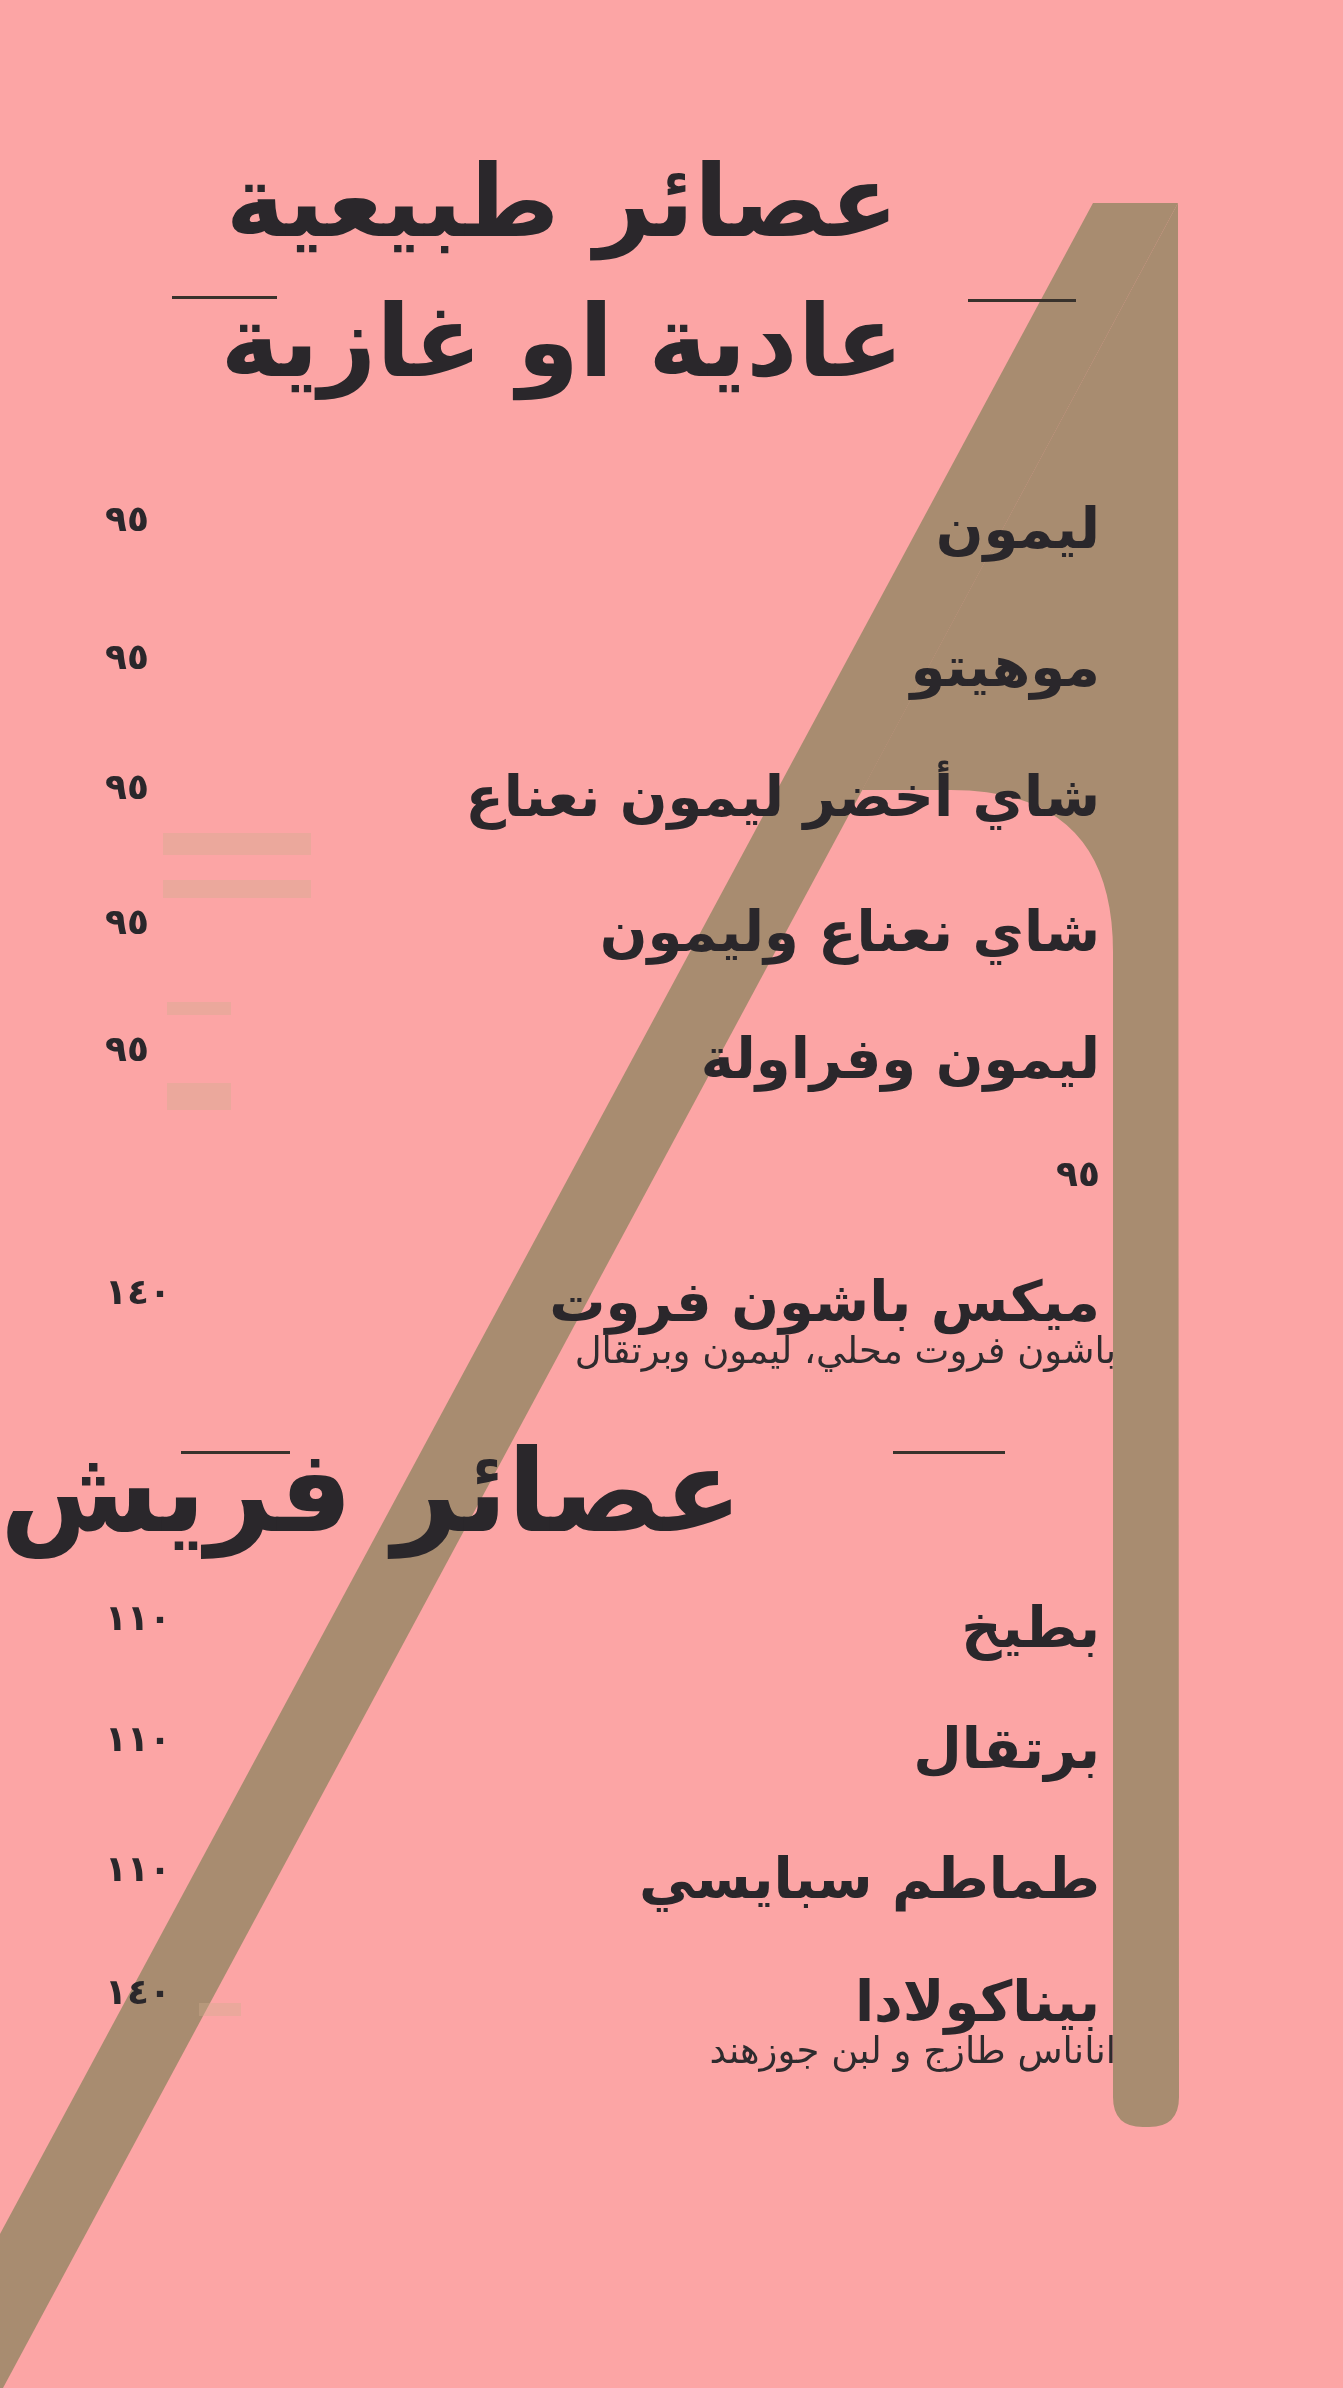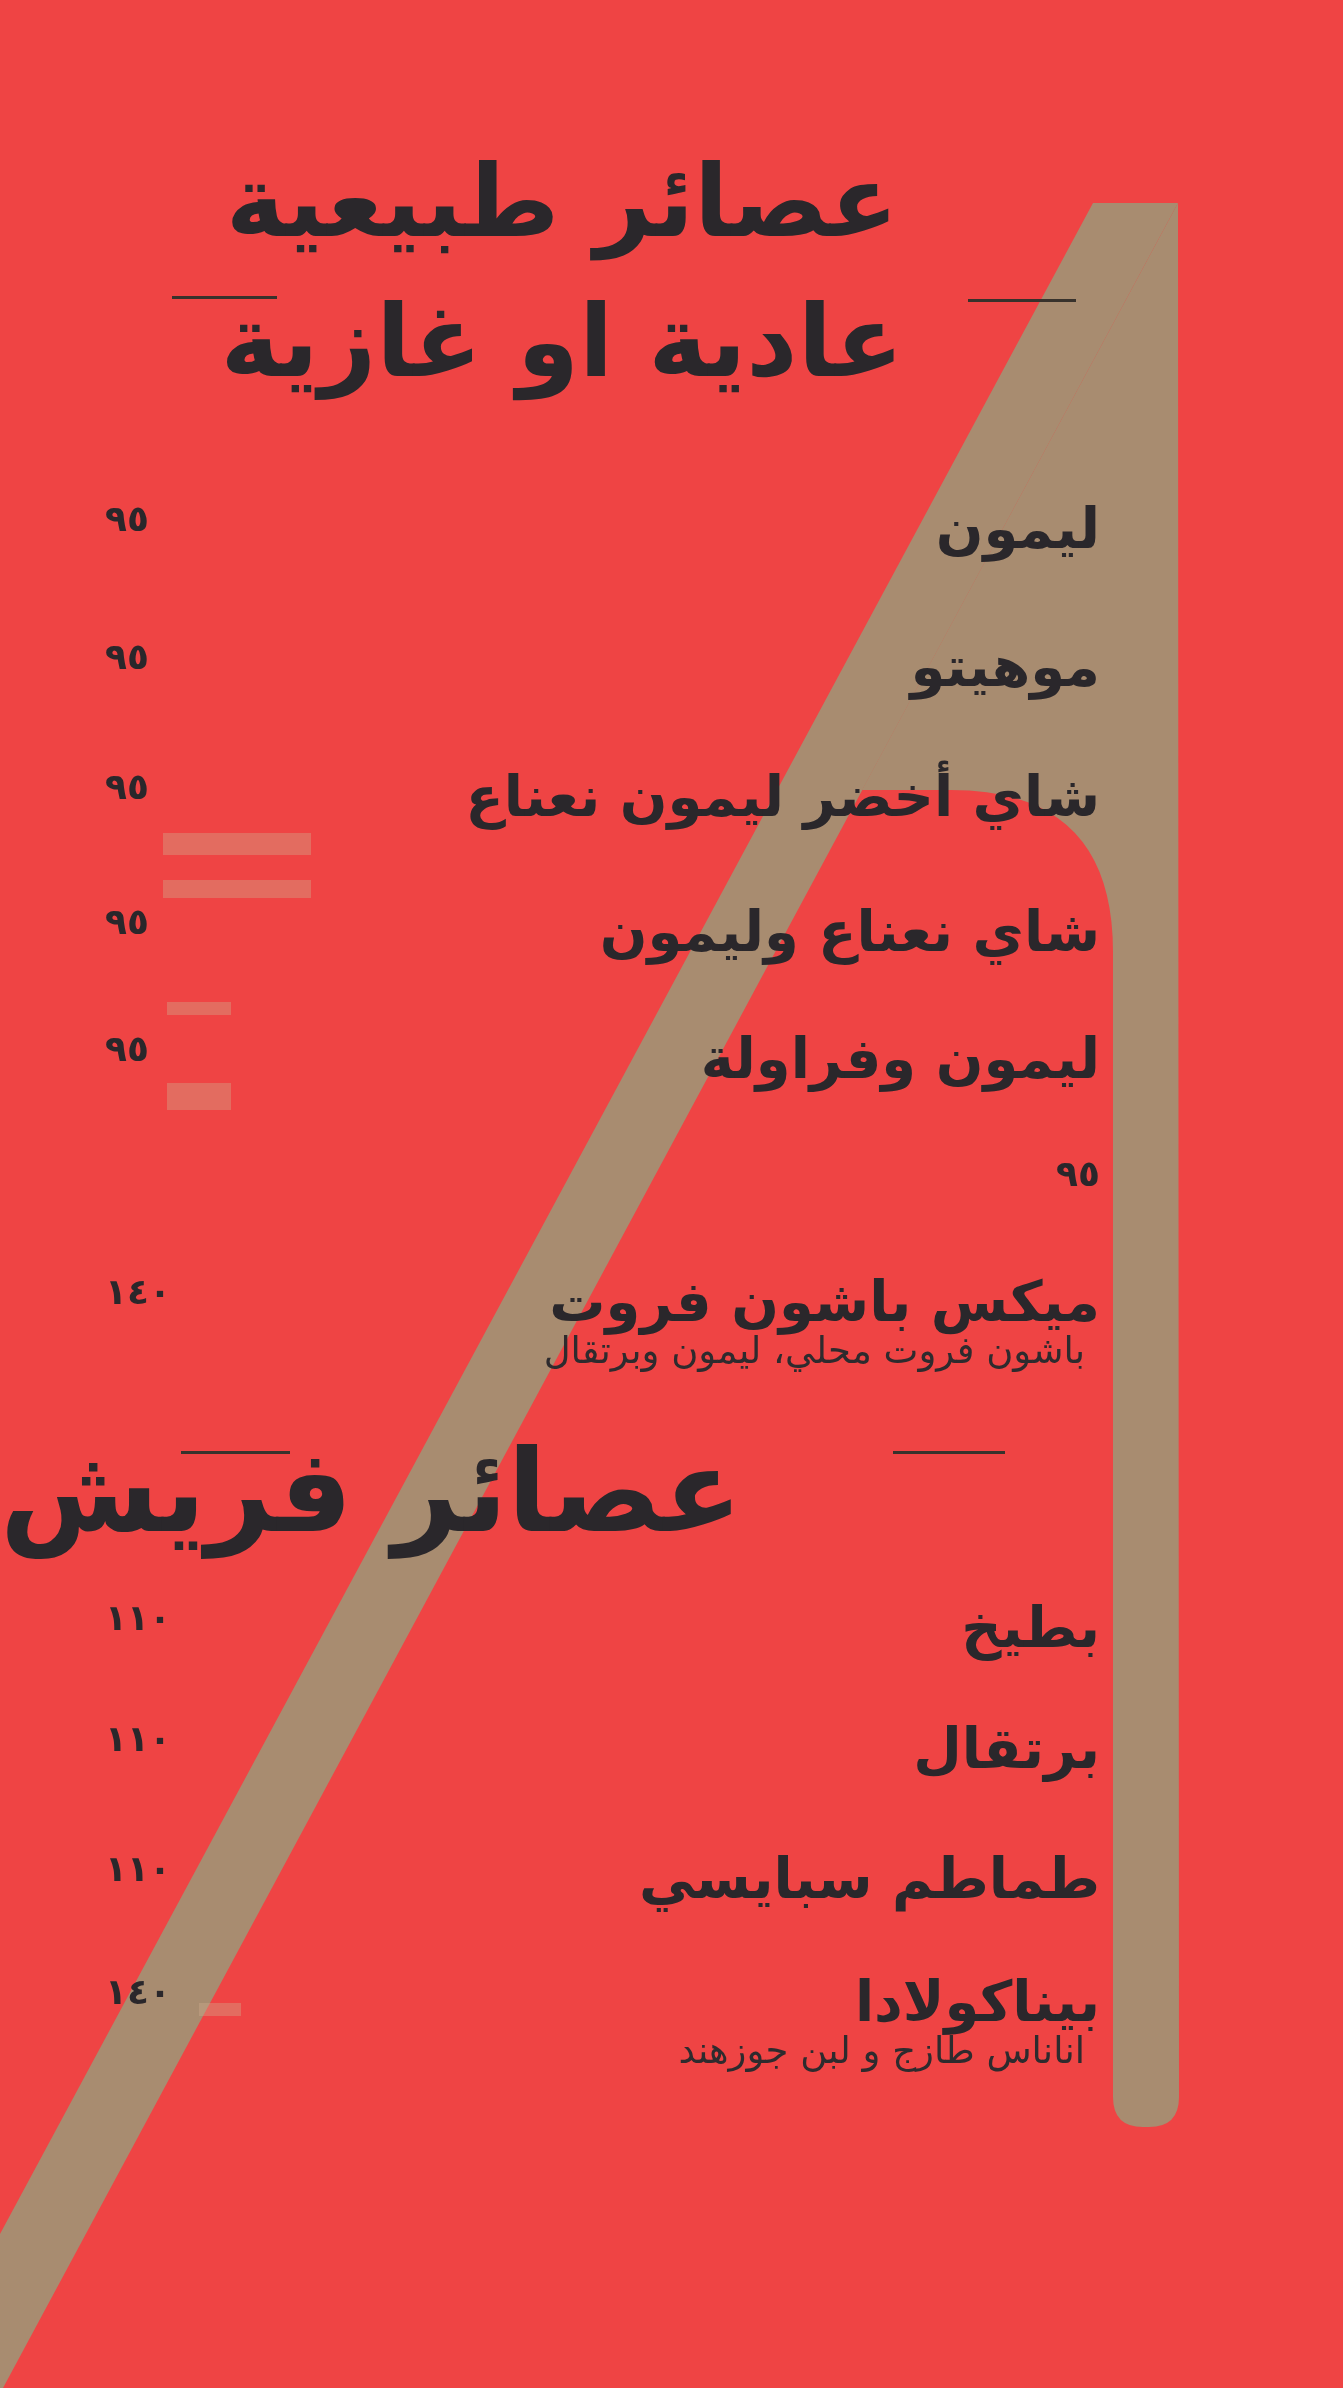--- a/index.html
+++ b/index.html
@@ -1,20 +1,20 @@
 <!DOCTYPE html>
 <html lang="ar" dir="rtl"><head>
 <meta charset="utf-8">
 <style>
   html,body{margin:0;padding:0;background:#8c7460;}
   .page{
     position:relative;
     width:1343px;height:2388px;
     margin:0 auto;
-    background:#ef4444;
+    background:#fca5a5;
     overflow:hidden;
     font-family:"DejaVu Sans",sans-serif;
     color:#2a272b;
   }
   .watermark{position:absolute;inset:0;z-index:0;}
   .patch{position:absolute;background:#cfae8e;opacity:.38;z-index:1;}
   .dash{position:absolute;height:3px;background:#38322c;z-index:2;}
   .title-wrap{
     position:absolute;left:0;width:1124px;text-align:center;z-index:2;
     font-weight:700;line-height:1;
@@ -26,21 +26,21 @@
     font-weight:700;font-size:115px;line-height:1.2;
   }
   .row{
     position:absolute;left:105px;width:995px;height:92px;z-index:2;
     display:flex;justify-content:space-between;align-items:center;
     direction:rtl;
   }
   .item-name{font-size:56px;font-weight:700;white-space:nowrap;margin-top:21px;}
   .item-price{font-size:36px;font-weight:700;white-space:nowrap;}
   .desc{
-    position:absolute;right:258px;z-index:2;text-align:right;
+    position:absolute;right:227px;z-index:2;text-align:right;
     font-size:37px;font-weight:500;color:#2e2b2e;white-space:nowrap;
   }
   .footer{
     position:absolute;right:236px;top:2162px;z-index:2;text-align:right;
     font-size:42px;font-weight:600;white-space:nowrap;
   }
 </style>
 </head>
 <body>
 

